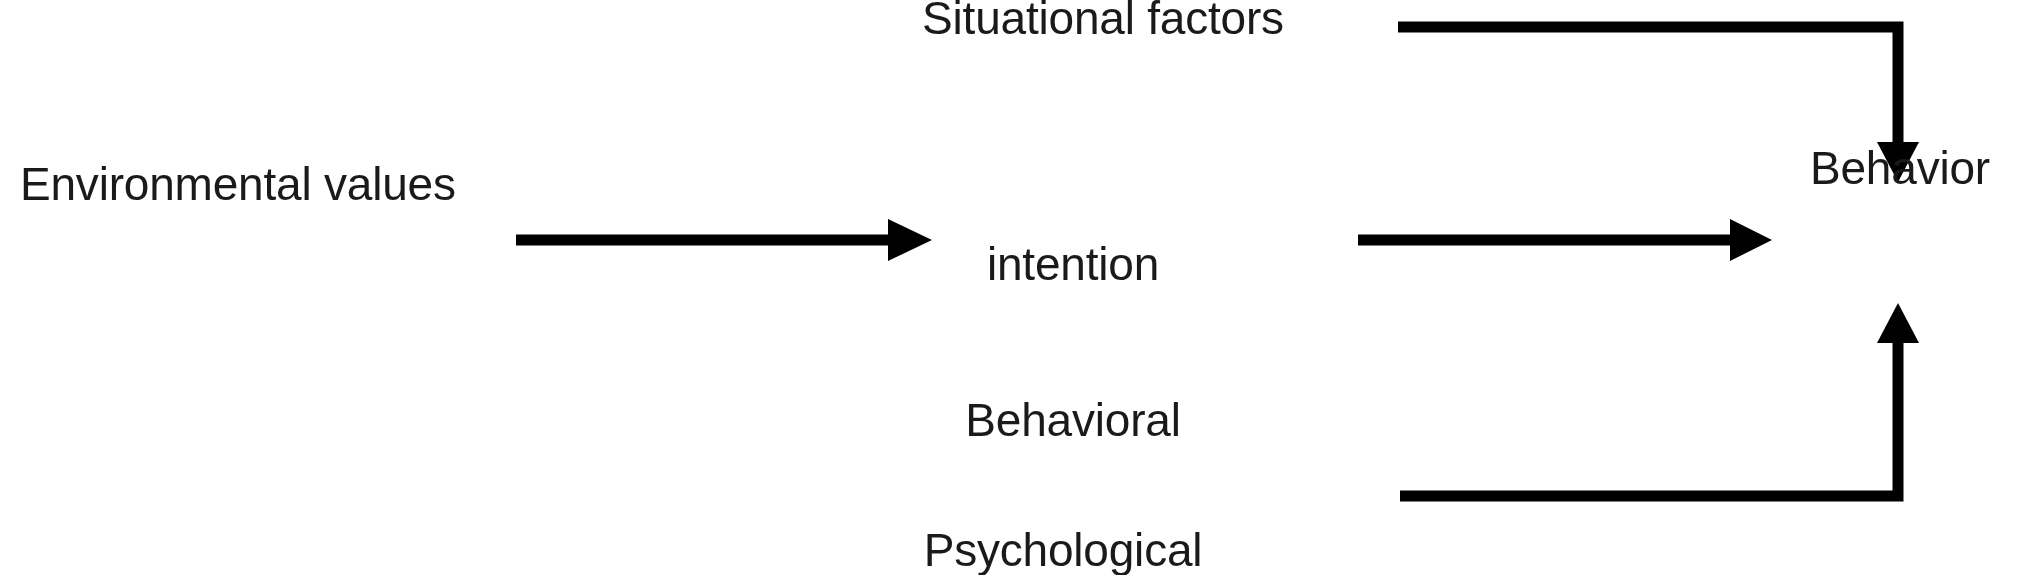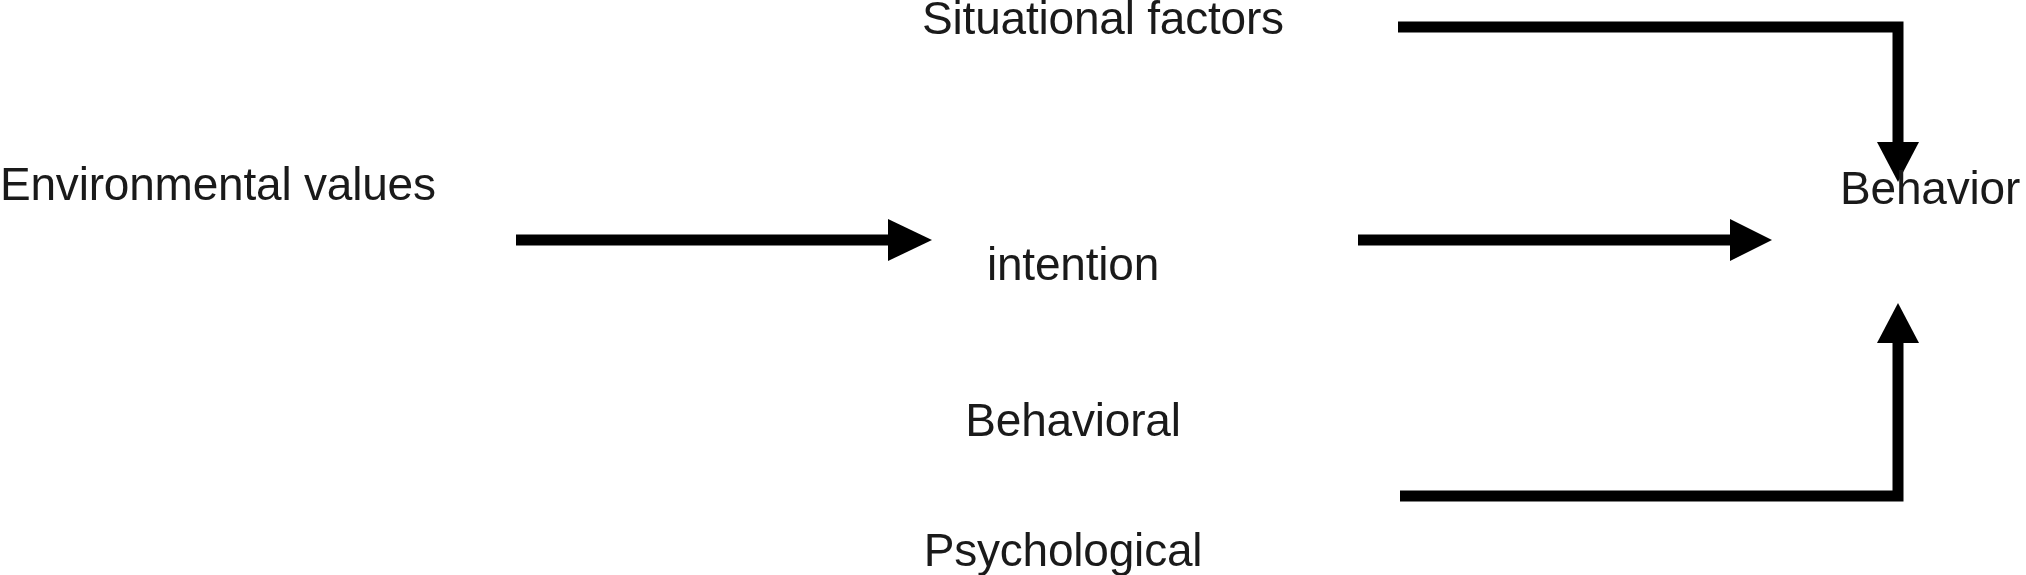--- a/index.html
+++ b/index.html
@@ -39,21 +39,21 @@
   }
   .node-label.center {
     text-align: center;
   }
   .node-label.left {
     text-align: left;
   }
 
   
   #label-environmental-values {
-    left: 0;
+    left: 20px;
     top: 158px;
     width: 490px;
     text-align: left;
   }
   #label-situational-factors {
     left: 893px;
     top: -8px;
     width: 420px;
     text-align: center;
   }
@@ -64,23 +64,23 @@
     text-align: center;
   }
   #label-psychological-variables {
     left: 893px;
     top: 420px;
     width: 340px;
     text-align: center;
   }
   #label-behavior {
     left: 1810px;
-    top: 162px;
+    top: 142px;
     width: 210px;
-    text-align: right;
+    text-align: left;
   }
 </style>
 </head>
 <body>
 
 <div id="diagram-root">
 
   <svg id="diagram-svg" viewBox="0 0 2026 575" xmlns="http://www.w3.org/2000/svg" aria-hidden="true">
 
     <g>

